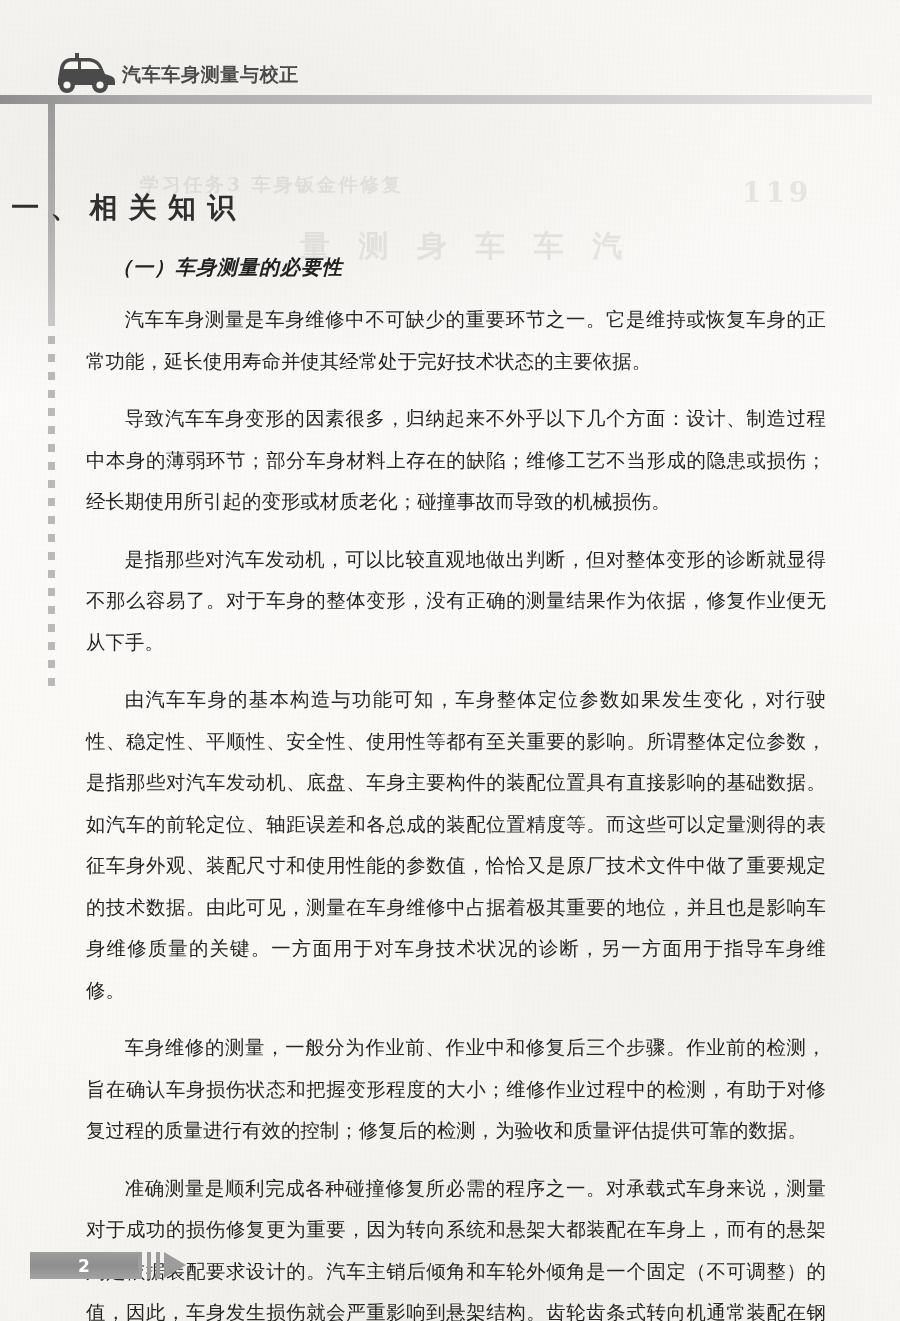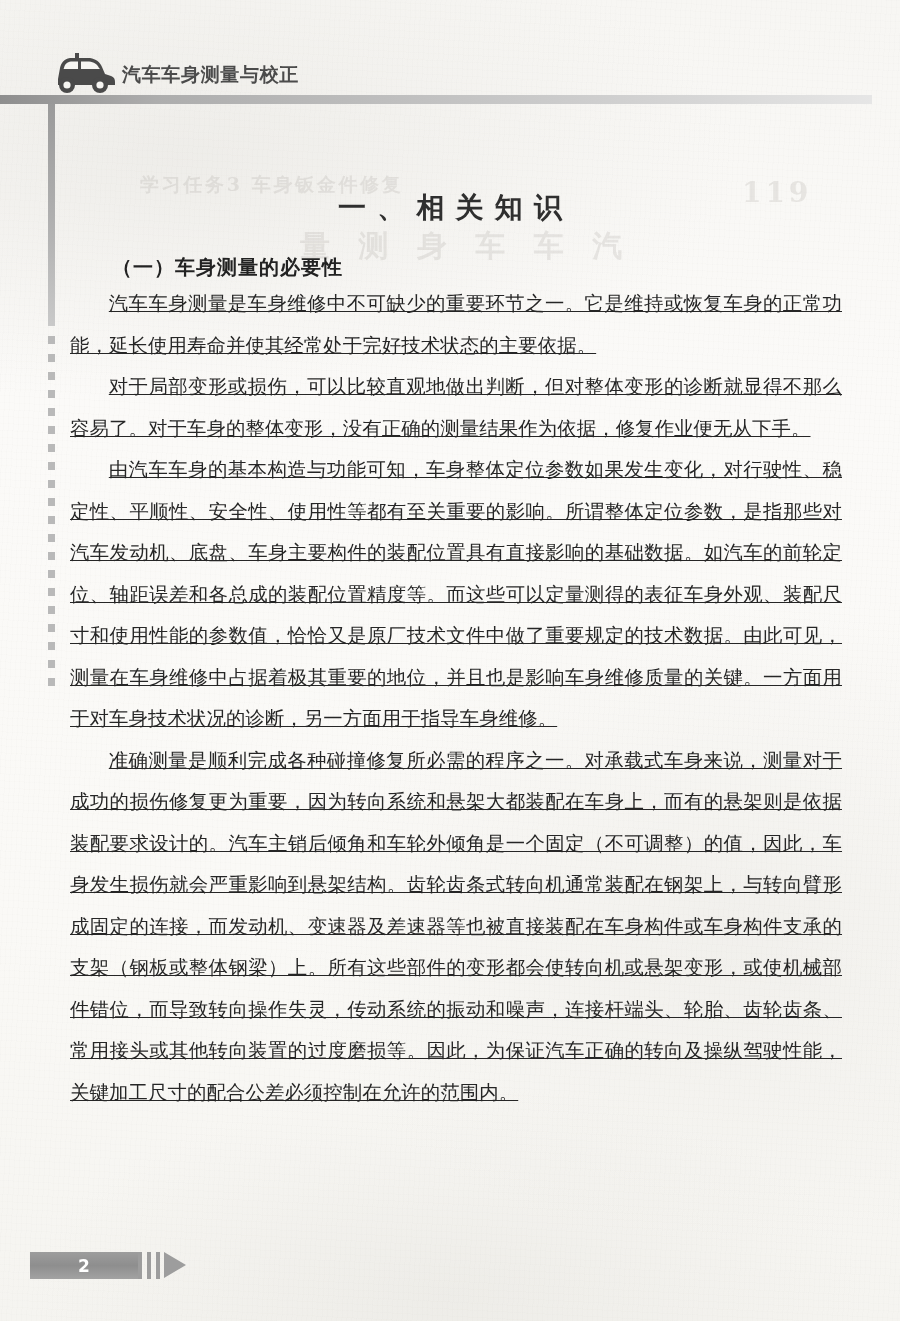--- a/index.html
+++ b/index.html
@@ -91,56 +91,55 @@
     background-image: linear-gradient(180deg, #b9b9b9 0 8px, rgba(0,0,0,0) 8px 18px);
     background-size: 7px 18px;
     background-repeat: repeat-y;
   }
 
   
   .h1 {
     position: absolute;
     left: 0; top: 170px;
     width: 900px;
-    text-align: center;
     font-family: "DejaVu Sans", "Liberation Sans", sans-serif;
     font-size: 28px;
     font-weight: 700;
     color: #2f2f2f;
     letter-spacing: .40em;
     text-indent: .40em;
   }
   .h2 {
     position: absolute;
     left: 112px; top: 237px;
     font-family: "DejaVu Sans", "Liberation Sans", sans-serif;
     font-size: 20px;
     font-weight: 700;
     color: #222222;
     letter-spacing: .05em;
     white-space: nowrap;
+    font-style: italic;
   }
 
   
   .body {
     position: absolute;
     left: 70px;
     top: 283px;
     width: 772px;
     font-size: 19.4px;
     line-height: 41.5px;
     color: #262626;
     text-align: justify;
     text-justify: inter-character;
   }
   .body p {
-    margin: 0;
+    margin: 16px;
     text-indent: 2em;
     letter-spacing: .005em;
-    text-decoration: underline;
   }
 
   
   .folio {
     position: absolute;
     left: 30px; top: 1252px;
     height: 27px;
     display: flex;
     align-items: stretch;
   }
@@ -200,22 +199,24 @@
 
   <div class="runhead-rule"></div>
   <div class="vrule-solid"></div>
   <div class="vrule-dots"></div>
 
   <h1 class="h1">一、相关知识</h1>
   <h2 class="h2">（一）车身测量的必要性</h2>
 
   <div class="body">
     <p>汽车车身测量是车身维修中不可缺少的重要环节之一。它是维持或恢复车身的正常功能，延长使用寿命并使其经常处于完好技术状态的主要依据。</p>
-    <p>对于局部变形或损伤，可以比较直观地做出判断，但对整体变形的诊断就显得不那么容易了。对于车身的整体变形，没有正确的测量结果作为依据，修复作业便无从下手。</p>
+    <p>导致汽车车身变形的因素很多，归纳起来不外乎以下几个方面：设计、制造过程中本身的薄弱环节；部分车身材料上存在的缺陷；维修工艺不当形成的隐患或损伤；经长期使用所引起的变形或材质老化；碰撞事故而导致的机械损伤。</p>
+    <p>是指那些对汽车发动机，可以比较直观地做出判断，但对整体变形的诊断就显得不那么容易了。对于车身的整体变形，没有正确的测量结果作为依据，修复作业便无从下手。</p>
     <p>由汽车车身的基本构造与功能可知，车身整体定位参数如果发生变化，对行驶性、稳定性、平顺性、安全性、使用性等都有至关重要的影响。所谓整体定位参数，是指那些对汽车发动机、底盘、车身主要构件的装配位置具有直接影响的基础数据。如汽车的前轮定位、轴距误差和各总成的装配位置精度等。而这些可以定量测得的表征车身外观、装配尺寸和使用性能的参数值，恰恰又是原厂技术文件中做了重要规定的技术数据。由此可见，测量在车身维修中占据着极其重要的地位，并且也是影响车身维修质量的关键。一方面用于对车身技术状况的诊断，另一方面用于指导车身维修。</p>
+    <p>车身维修的测量，一般分为作业前、作业中和修复后三个步骤。作业前的检测，旨在确认车身损伤状态和把握变形程度的大小；维修作业过程中的检测，有助于对修复过程的质量进行有效的控制；修复后的检测，为验收和质量评估提供可靠的数据。</p>
     <p>准确测量是顺利完成各种碰撞修复所必需的程序之一。对承载式车身来说，测量对于成功的损伤修复更为重要，因为转向系统和悬架大都装配在车身上，而有的悬架则是依据装配要求设计的。汽车主销后倾角和车轮外倾角是一个固定（不可调整）的值，因此，车身发生损伤就会严重影响到悬架结构。齿轮齿条式转向机通常装配在钢架上，与转向臂形成固定的连接，而发动机、变速器及差速器等也被直接装配在车身构件或车身构件支承的支架（钢板或整体钢梁）上。所有这些部件的变形都会使转向机或悬架变形，或使机械部件错位，而导致转向操作失灵，传动系统的振动和噪声，连接杆端头、轮胎、齿轮齿条、常用接头或其他转向装置的过度磨损等。因此，为保证汽车正确的转向及操纵驾驶性能，关键加工尺寸的配合公差必须控制在允许的范围内。</p>
   </div>
 
   <div class="folio">
     <div class="folio-bar">
       <span class="folio-num">2</span>
     </div>
     <div class="folio-ticks"></div>
     <div class="folio-arrow"></div>
   </div>

